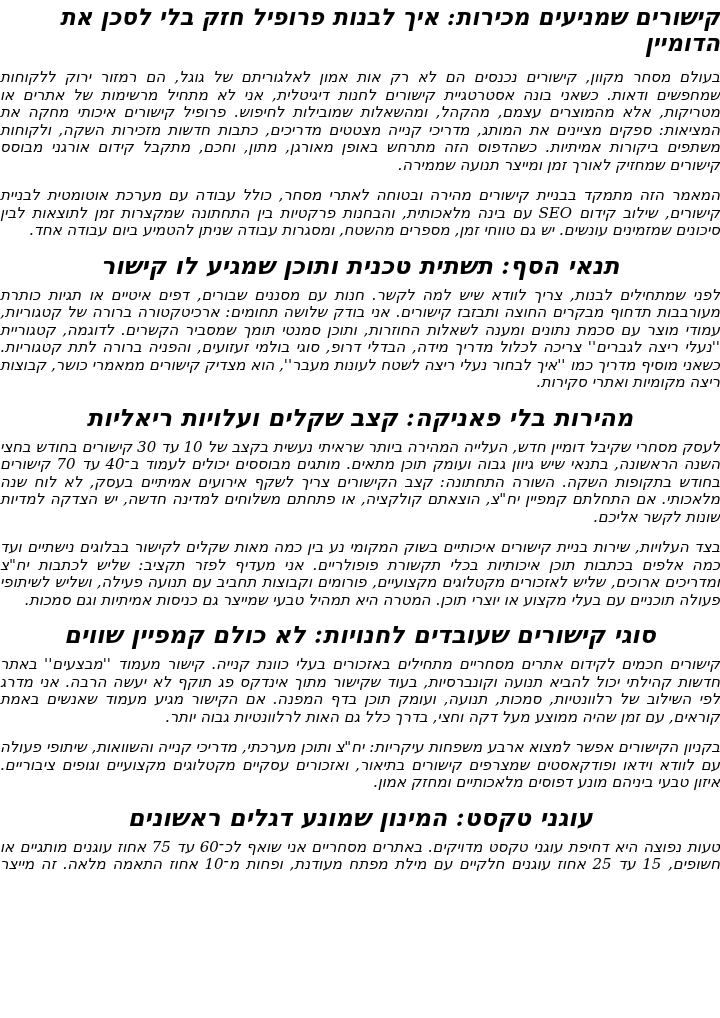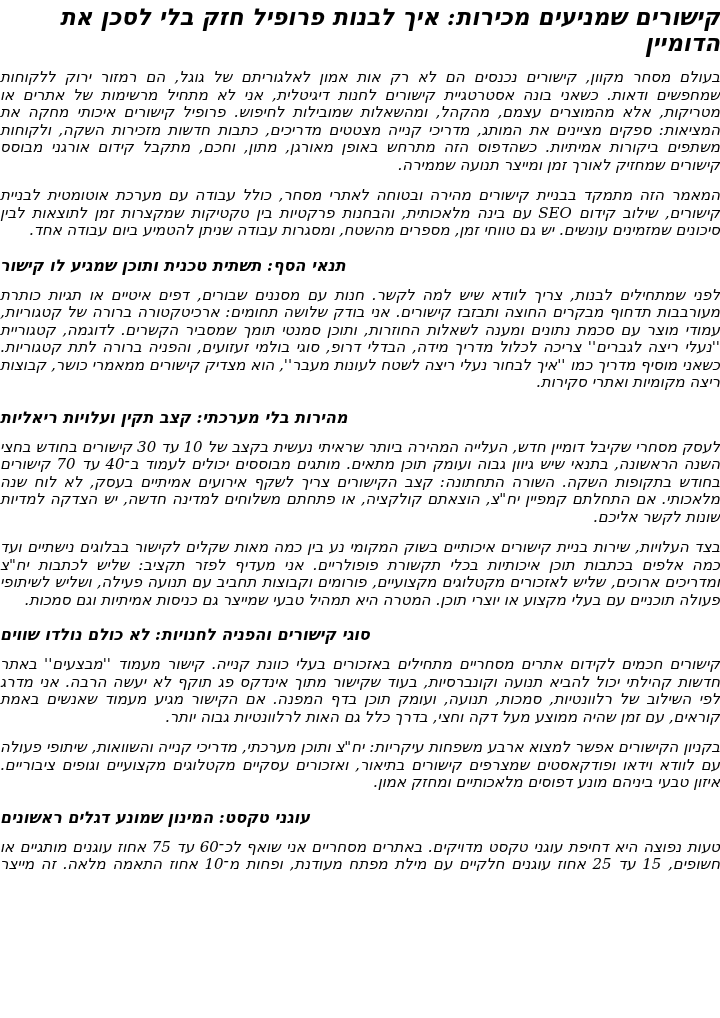--- a/index.html
+++ b/index.html
@@ -24,48 +24,48 @@
     font-style: italic;
   }
   h1.doc-title {
     font-size: 23px;
     line-height: 26px;
     font-weight: bold;
     margin: 4px 0 13px 0;
     text-align: right;
   }
   h2.sec-heading {
-    font-size: 16px;
+    font-size: 24px;
     line-height: 23px;
     font-weight: bold;
     margin: 14px 0 10px 0;
-    text-align: left;
+    text-align: center;
   }
   p.body-par {
     margin: 0 0 13px 0;
   }
 </style>
 </head>
 <body>
 
 <div class="page">
 
   <h1 class="doc-title">קישורים שמניעים מכירות: איך לבנות פרופיל חזק בלי לסכן את הדומיין</h1>
 
   <p class="body-par">בעולם מסחר מקוון, קישורים נכנסים הם לא רק אות אמון לאלגוריתם של גוגל, הם רמזור ירוק ללקוחות שמחפשים ודאות. כשאני בונה אסטרטגיית קישורים לחנות דיגיטלית, אני לא מתחיל מרשימות של אתרים או מטריקות, אלא מהמוצרים עצמם, מהקהל, ומהשאלות שמובילות לחיפוש. פרופיל קישורים איכותי מחקה את המציאות: ספקים מציינים את המותג, מדריכי קנייה מצטטים מדריכים, כתבות חדשות מזכירות השקה, ולקוחות משתפים ביקורות אמיתיות. כשהדפוס הזה מתרחש באופן מאורגן, מתון, וחכם, מתקבל קידום אורגני מבוסס קישורים שמחזיק לאורך זמן ומייצר תנועה שממירה.</p>
-  <p class="body-par">המאמר הזה מתמקד בבניית קישורים מהירה ובטוחה לאתרי מסחר, כולל עבודה עם מערכת אוטומטית לבניית קישורים, שילוב קידום SEO עם בינה מלאכותית, והבחנות פרקטיות בין טקטיקות שמקצרות זמן לתוצאות לבין סיכונים שמזמינים עונשים. יש גם טווחי זמן, מספרים מהשטח, ומסגרות עבודה שניתן להטמיע ביום עבודה אחד.</p>
+  <p class="body-par">המאמר הזה מתמקד בבניית קישורים מהירה ובטוחה לאתרי מסחר, כולל עבודה עם מערכת אוטומטית לבניית קישורים, שילוב קידום SEO עם בינה מלאכותית, והבחנות פרקטיות בין התחתונה שמקצרות זמן לתוצאות לבין סיכונים שמזמינים עונשים. יש גם טווחי זמן, מספרים מהשטח, ומסגרות עבודה שניתן להטמיע ביום עבודה אחד.</p>
 
   <h2 class="sec-heading">תנאי הסף: תשתית טכנית ותוכן שמגיע לו קישור</h2>
   <p class="body-par">לפני שמתחילים לבנות, צריך לוודא שיש למה לקשר. חנות עם מסננים שבורים, דפים איטיים או תגיות כותרת מעורבבות תדחוף מבקרים החוצה ותבזבז קישורים. אני בודק שלושה תחומים: ארכיטקטורה ברורה של קטגוריות, עמודי מוצר עם סכמת נתונים ומענה לשאלות החוזרות, ותוכן סמנטי תומך שמסביר הקשרים. לדוגמה, קטגוריית ''נעלי ריצה לגברים'' צריכה לכלול מדריך מידה, הבדלי דרופ, סוגי בולמי זעזועים, והפניה ברורה לתת קטגוריות. כשאני מוסיף מדריך כמו ''איך לבחור נעלי ריצה לשטח לעונות מעבר'', הוא מצדיק קישורים ממאמרי כושר, קבוצות ריצה מקומיות ואתרי סקירות.</p>
 
-  <h2 class="sec-heading">מהירות בלי מערכתי: קצב תקין ועלויות ריאליות</h2>
+  <h2 class="sec-heading">מהירות בלי פאניקה: קצב שקלים ועלויות ריאליות</h2>
   <p class="body-par">לעסק מסחרי שקיבל דומיין חדש, העלייה המהירה ביותר שראיתי נעשית בקצב של 10 עד 30 קישורים בחודש בחצי השנה הראשונה, בתנאי שיש גיוון גבוה ועומק תוכן מתאים. מותגים מבוססים יכולים לעמוד ב־40 עד 70 קישורים בחודש בתקופות השקה. השורה התחתונה: קצב הקישורים צריך לשקף אירועים אמיתיים בעסק, לא לוח שנה מלאכותי. אם התחלתם קמפיין יח"צ, הוצאתם קולקציה, או פתחתם משלוחים למדינה חדשה, יש הצדקה למדיות שונות לקשר אליכם.</p>
   <p class="body-par">בצד העלויות, שירות בניית קישורים איכותיים בשוק המקומי נע בין כמה מאות שקלים לקישור בבלוגים נישתיים ועד כמה אלפים בכתבות תוכן איכותיות בכלי תקשורת פופולריים. אני מעדיף לפזר תקציב: שליש לכתבות יח"צ ומדריכים ארוכים, שליש לאזכורים מקטלוגים מקצועיים, פורומים וקבוצות תחביב עם תנועה פעילה, ושליש לשיתופי פעולה תוכניים עם בעלי מקצוע או יוצרי תוכן. המטרה היא תמהיל טבעי שמייצר גם כניסות אמיתיות וגם סמכות.</p>
 
-  <h2 class="sec-heading">סוגי קישורים והפניה לחנויות: לא כולם נולדו שווים</h2>
+  <h2 class="sec-heading">סוגי קישורים שעובדים לחנויות: לא כולם קמפיין שווים</h2>
   <p class="body-par">קישורים חכמים לקידום אתרים מסחריים מתחילים באזכורים בעלי כוונת קנייה. קישור מעמוד ''מבצעים'' באתר חדשות קהילתי יכול להביא תנועה וקונברסיות, בעוד שקישור מתוך אינדקס פג תוקף לא יעשה הרבה. אני מדרג לפי השילוב של רלוונטיות, סמכות, תנועה, ועומק תוכן בדף המפנה. אם הקישור מגיע מעמוד שאנשים באמת קוראים, עם זמן שהיה ממוצע מעל דקה וחצי, בדרך כלל גם האות לרלוונטיות גבוה יותר.</p>
   <p class="body-par">בקניון הקישורים אפשר למצוא ארבע משפחות עיקריות: יח"צ ותוכן מערכתי, מדריכי קנייה והשוואות, שיתופי פעולה עם לוודא וידאו ופודקאסטים שמצרפים קישורים בתיאור, ואזכורים עסקיים מקטלוגים מקצועיים וגופים ציבוריים. איזון טבעי ביניהם מונע דפוסים מלאכותיים ומחזק אמון.</p>
 
   <h2 class="sec-heading">עוגני טקסט: המינון שמונע דגלים ראשונים</h2>
   <p class="body-par">טעות נפוצה היא דחיפת עוגני טקסט מדויקים. באתרים מסחריים אני שואף לכ־60 עד 75 אחוז עוגנים מותגיים או חשופים, 15 עד 25 אחוז עוגנים חלקיים עם מילת מפתח מעודנת, ופחות מ־10 אחוז התאמה מלאה. זה מייצר פרופיל שנראה טבעי ומשקף איך אנשים באמת מקשרים. כשיש צורך לקדם ביטוי תחרותי, אני מפזר את העוגן על מדריך תוכן ולא על קטגוריה מסחרית. כך מתקבלת רלוונטיות בלי למשוך אש.</p>
   <p class="body-par">דוגמה מהשטח: חנות כלי עבודה רצתה לפרוץ בביטוי ''מקדחה נטענת מומלצת''. במקום לדחוף את הקטגוריה עם עוגן זהה, בנינו מדריך ''איך לבחור מקדחה נטענת'' וקיבלנו אליו אזכורים ממגזיני עשה זאת בעצמך. משם פנימית עברנו לקבוצה של מוצרים. התוצאה הייתה עלייה לדף הראשון תוך 4 חודשים ושיפור המרות בעמודי המוצרים בזכות תוכן משלים שמסיר חסמים.</p>
 
 </div>
 
 </body></html>

